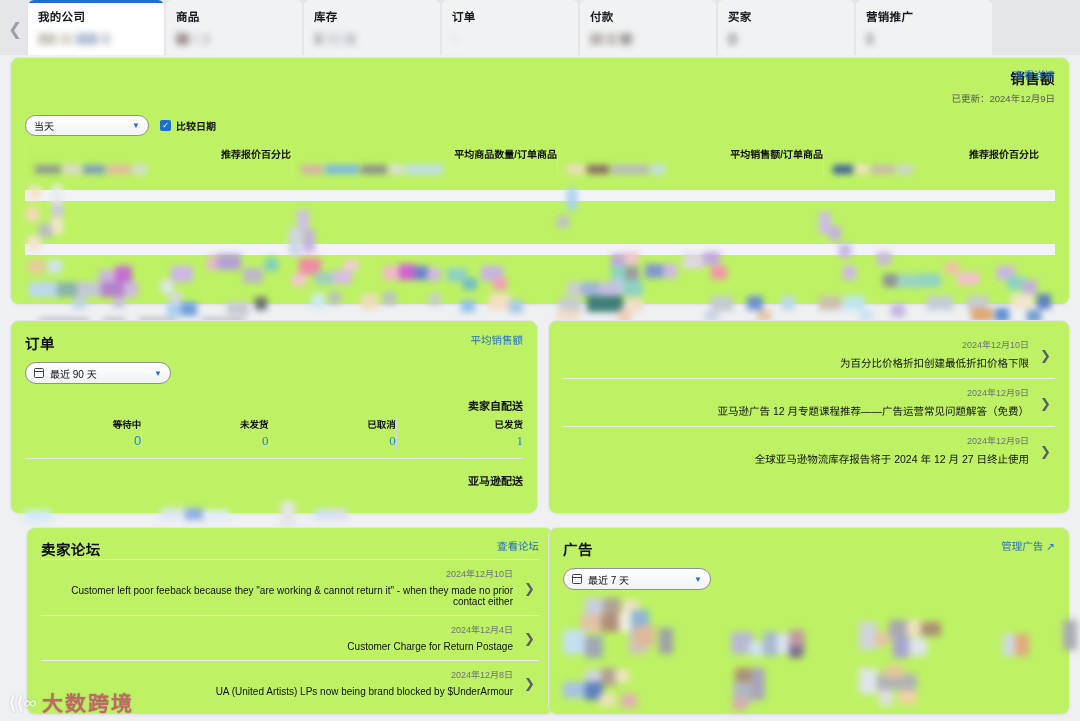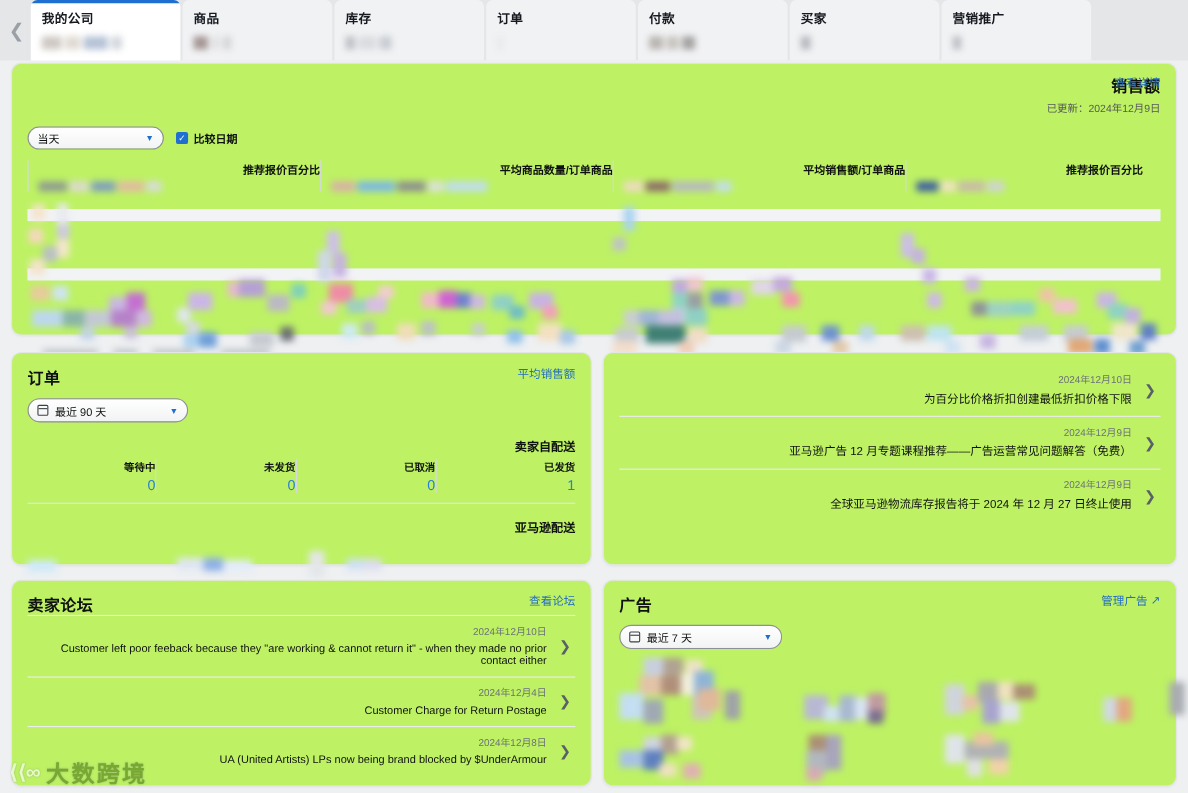--- a/index.html
+++ b/index.html
@@ -111,61 +111,61 @@
   .cal-icon {
     width: 10px; height: 10px; border: 1px solid #3b4148; border-radius: 1.5px;
     position: relative; flex: none;
   }
   .cal-icon::before {
     content:""; position:absolute; left:0; right:0; top:2px; height:1px; background:#3b4148;
   }
   .sec-title { font-size: 11px; font-weight: 700; color: #0f1111; margin-top: 13px; }
   .stats { display: flex; margin-top: 4px; }
   .stat { flex: 1; padding-left: 0; position: relative; }
-  .stat + .stat { border-left: 1px solid #d5d9dd; padding-left: 10px; }
+  .stat + .stat { border-left: 1px solid #d5d9dd; padding-left: 10px; font-family: Liberation Serif, serif; }
   .stat-label { font-size: 9.5px; font-weight: 700; color: #0f1111; }
   .stat-value { font-size: 13px; color: #2a7fd4; margin-top: 2px; }
   .hr { height: 1px; background: #e3e5e8; margin: 9px 0 0 0; }
   .fba-blur { margin-top: 12px; height: 28px; position: relative; filter: blur(3.2px); }
 
   
   #news-card { left: 548px; top: 320px; width: 522px; height: 194px; }
   .feed-item {
     position: relative; padding: 7px 26px 8px 0;
     border-top: 1px solid #eaecee; cursor: pointer;
   }
   .feed-item:first-of-type { border-top: none; }
   .feed-date { font-size: 9px; color: #6c7278; }
   .feed-text { font-size: 10.5px; color: #0f1111; margin-top: 5px; line-height: 1.35; }
   .feed-chev {
     position: absolute; right: 4px; top: 50%; transform: translateY(-50%);
     color: #5a6068; font-size: 13px;
   }
 
   
-  #forum-card { left: 10px; top: 527px; width: 528px; height: 188px; }
+  #forum-card { left: 26px; top: 527px; width: 528px; height: 188px; }
   .feed-text-en { font-size: 10px; color: #0f1111; margin-top: 5px; }
 
   
   #ads-card { left: 548px; top: 527px; width: 522px; height: 188px; }
   .ads-mosaic { position: relative; height: 108px; margin-top: 8px; filter: blur(3.6px); }
 
   
   .watermark {
     position: absolute; left: 8px; bottom: 4px;
     display: flex; align-items: center; gap: 6px;
     opacity: .62; pointer-events: none;
   }
   .wm-mark {
     font-size: 19px; color: #ffffff; font-weight: 700;
     text-shadow: 0 0 2px rgba(120,125,132,.85);
     letter-spacing: -1px;
   }
   .wm-text {
-    font-size: 21px; font-weight: 700; color: #4d7c0f; letter-spacing: 2px;
+    font-size: 21px; font-weight: 700; color: #be185d; letter-spacing: 2px;
     text-shadow: 0 0 2px rgba(120,125,132,.9);
   }
 </style>
 </head>
 <body>
 
 <div class="page">
 
   <div class="tabbar">
     <div class="tab-scroll-left">❮</div>

